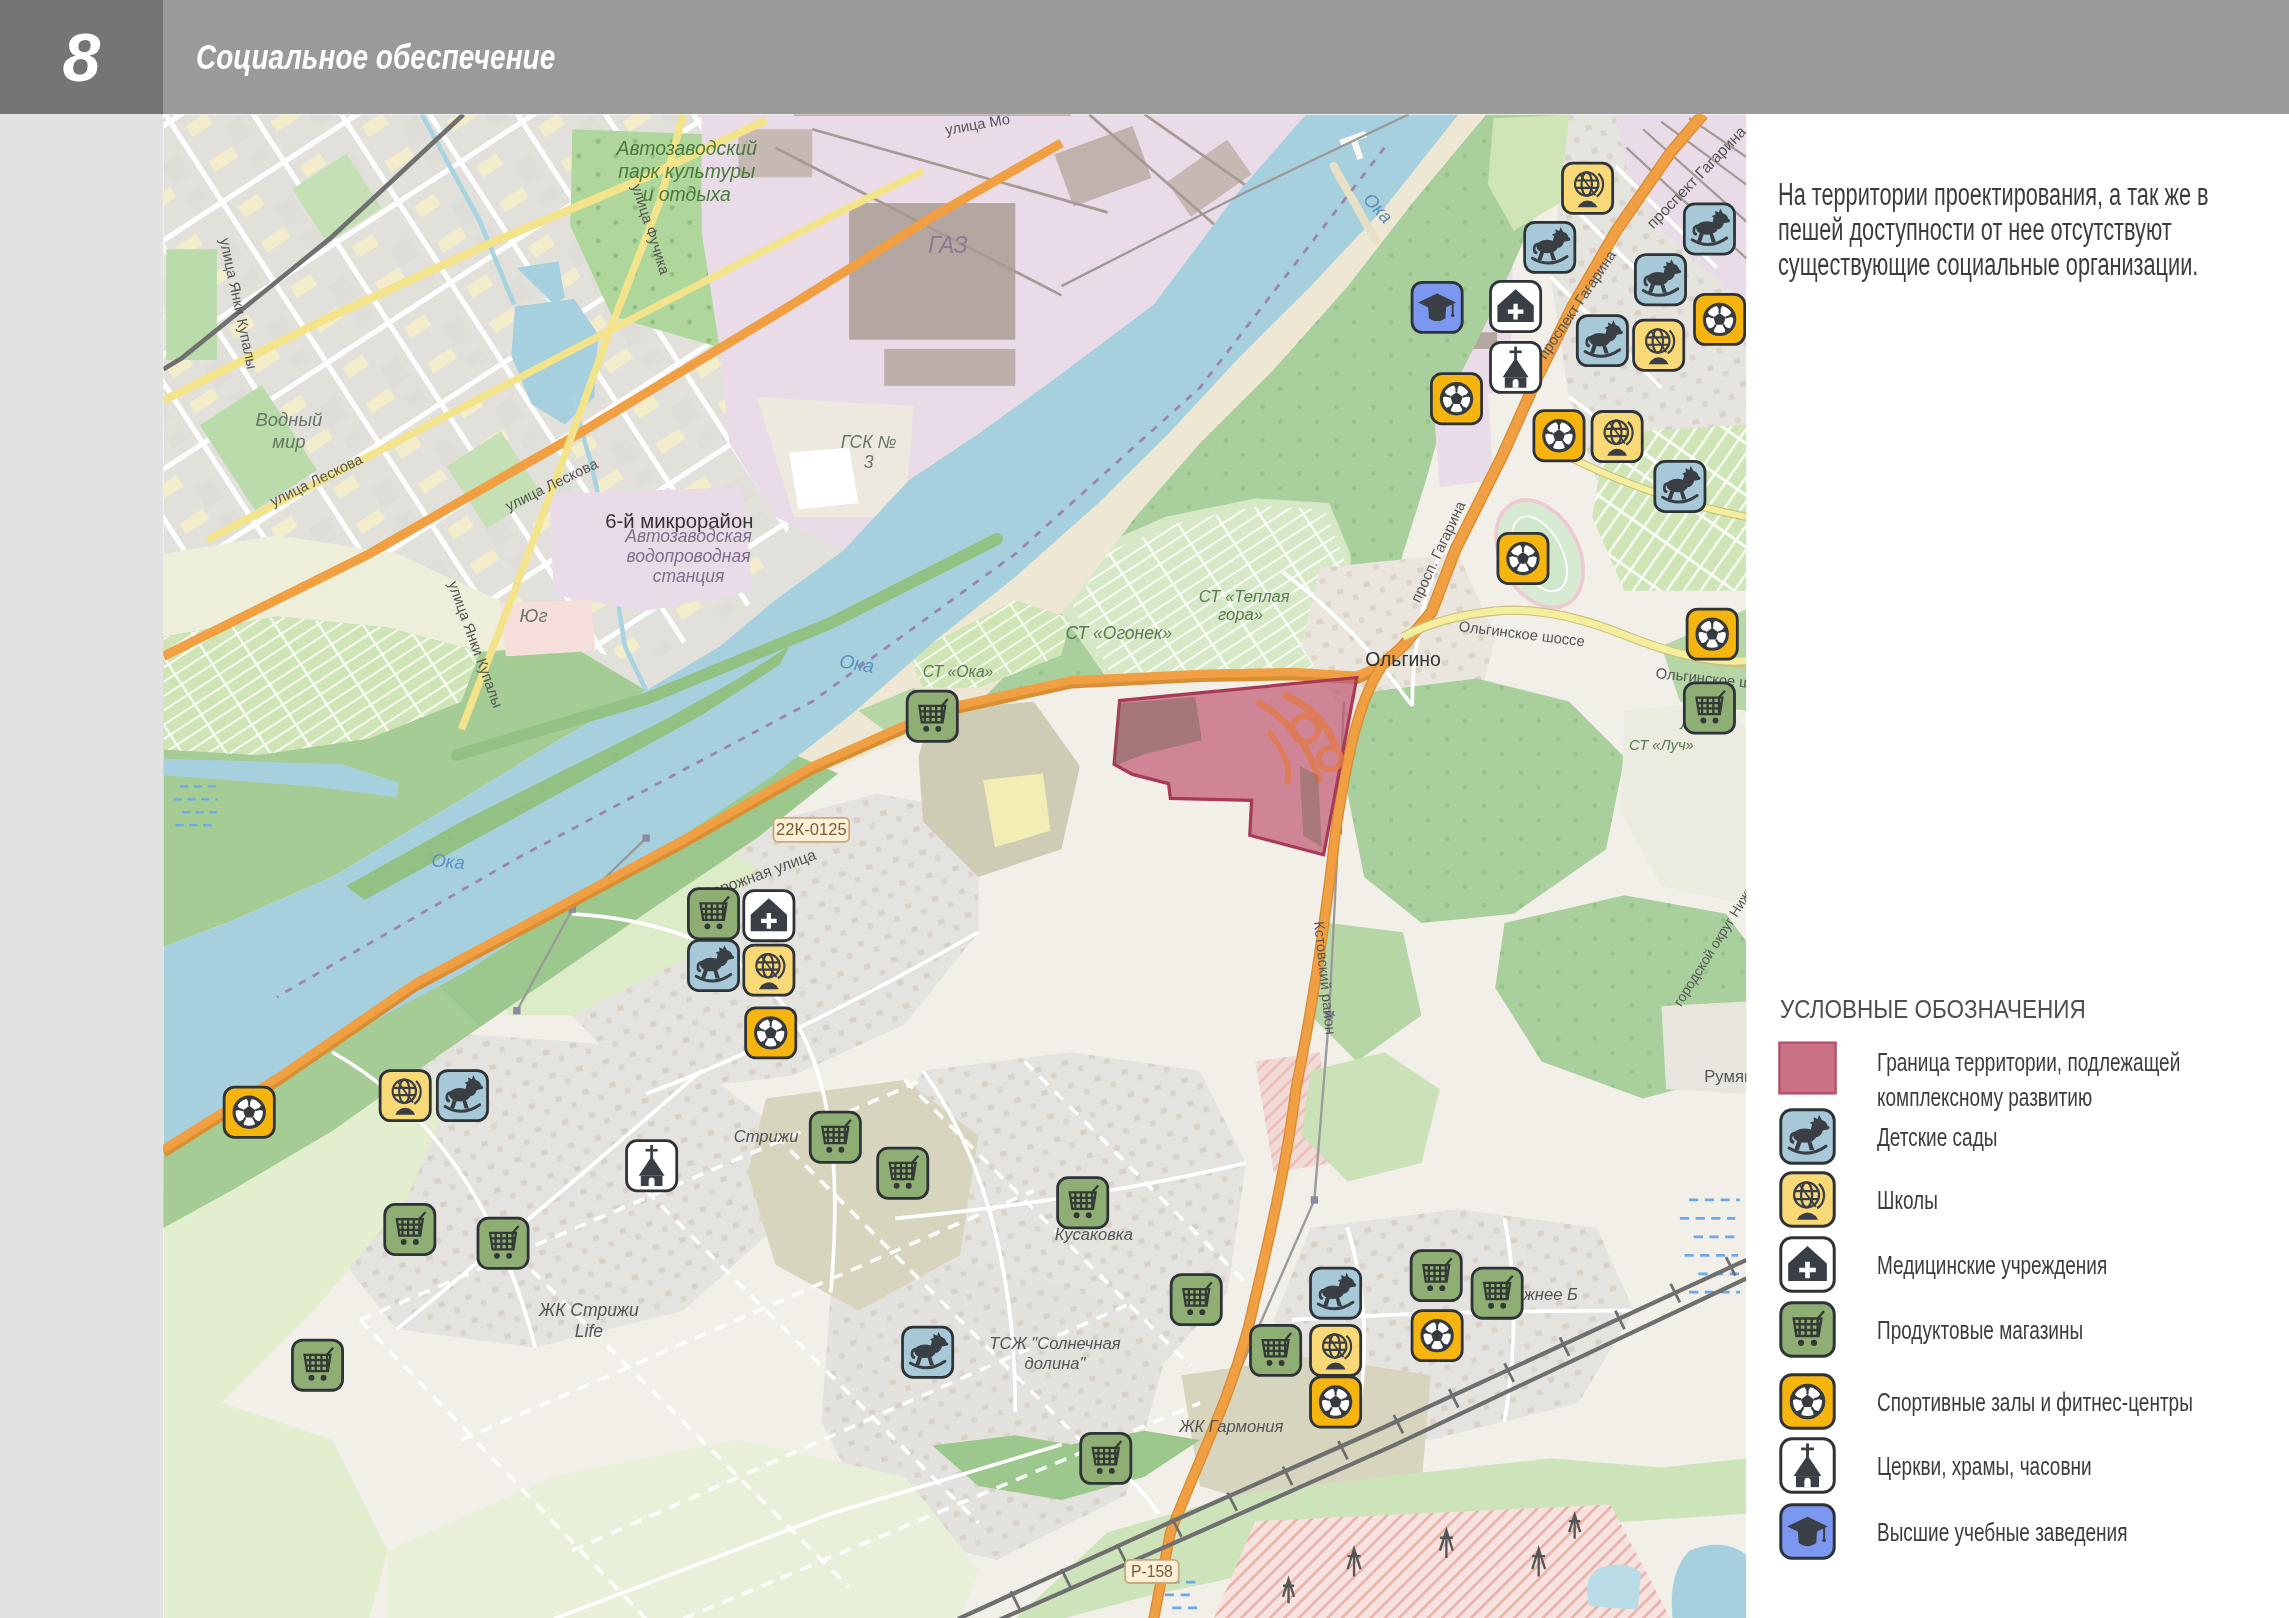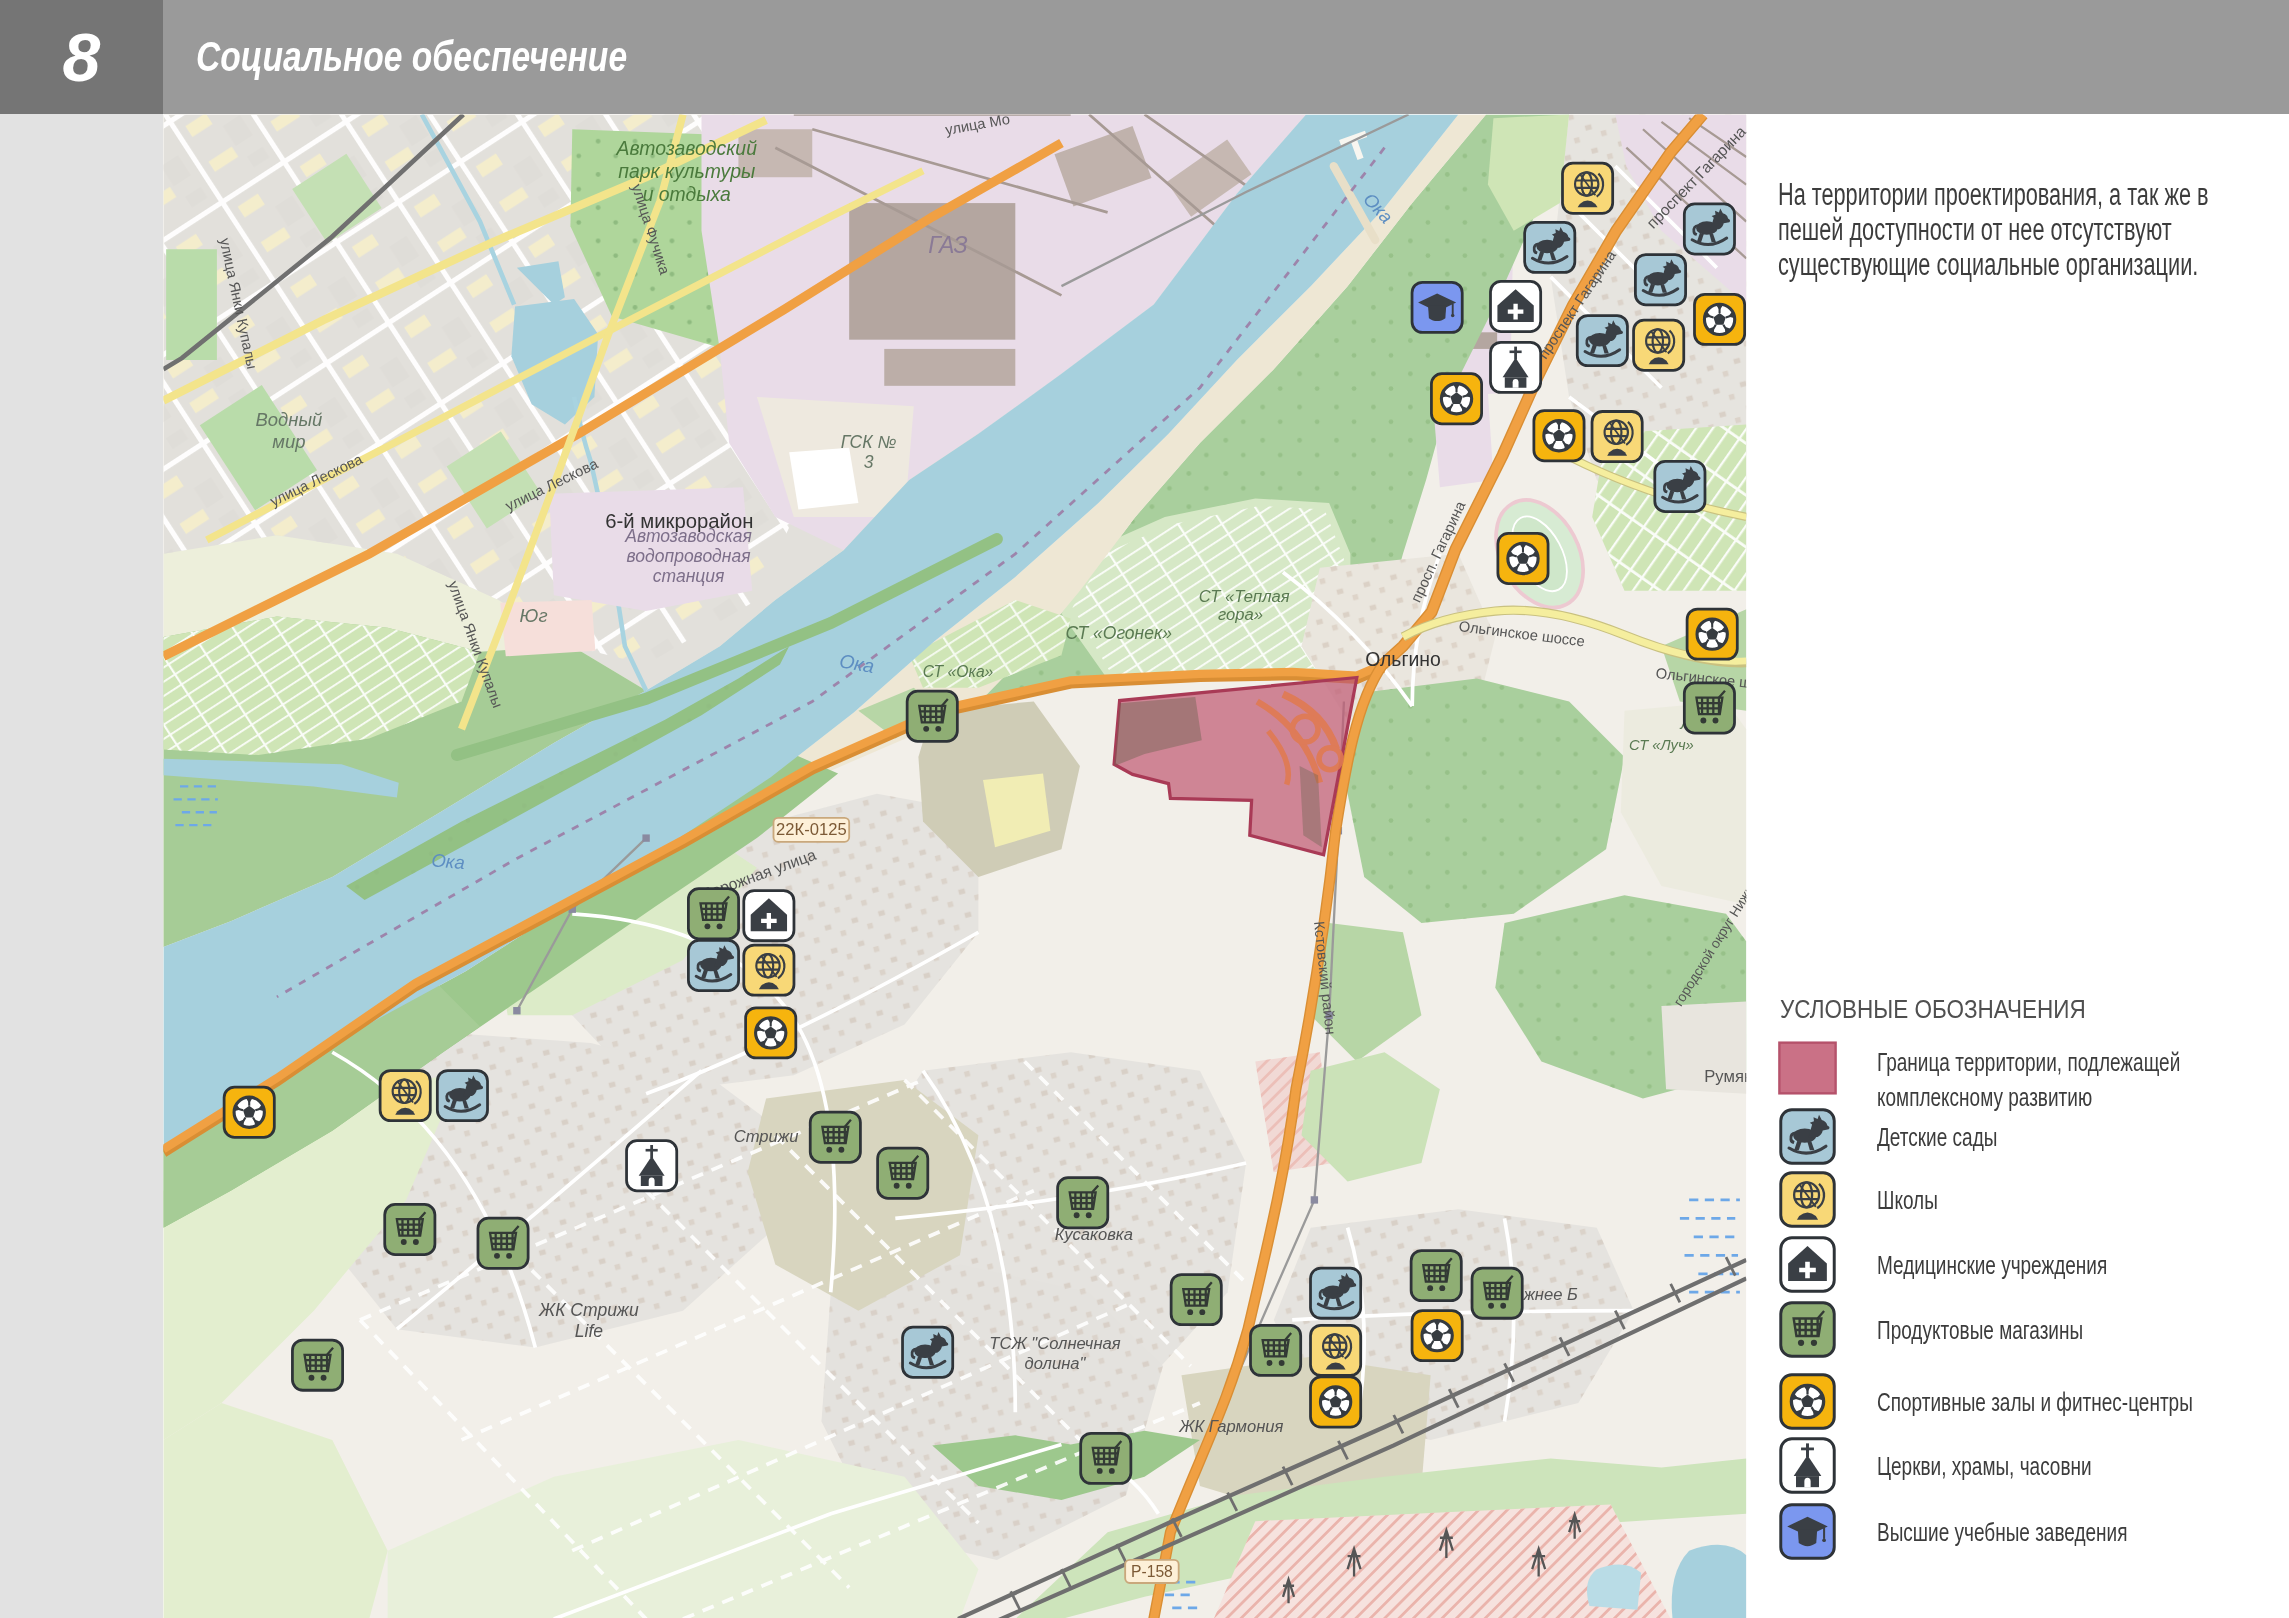--- a/index.html
+++ b/index.html
@@ -4,21 +4,21 @@
 <style>
   html,body{margin:0;padding:0;}
   body{width:2290px;height:1619px;position:relative;background:#ffffff;
        font-family:"Liberation Sans", sans-serif;overflow:hidden;}
   .abs{position:absolute;}
   #hdrbox{left:0;top:0;width:163px;height:114px;background:#757575;}
   #hdrbar{left:163px;top:0;width:2126px;height:114px;background:#9a9a9a;}
   #num8{left:0;top:0;width:163px;height:114px;color:#fff;font-size:68px;font-weight:bold;
         font-style:italic;display:flex;align-items:center;justify-content:center;}
   #title{left:196px;top:0;height:114px;display:flex;align-items:center;color:#fff;
-         font-size:42px;font-weight:bold;font-style:italic;}
+         font-size:35px;font-weight:bold;font-style:italic;}
   #title>span{display:inline-block;transform:scaleX(0.80);transform-origin:left center;white-space:nowrap;}
   #leftstrip{left:0;top:114px;width:163px;height:1504px;background:#e2e2e2;}
   #para{left:1778px;top:177px;font-size:31px;line-height:35px;color:#3c3c3c;
         transform:scaleX(0.70);transform-origin:left top;white-space:nowrap;}
   #legtitle{left:1780px;top:995px;font-size:25px;color:#4f4f4f;
         transform:scaleX(0.90);transform-origin:left top;white-space:nowrap;}
   .leglab{left:1877px;font-size:25px;color:#3c3c3c;transform:scaleX(0.76);
         transform-origin:left top;white-space:nowrap;line-height:35px;}
   .legico{left:1778px;width:59px;height:59px;}
 </style>

